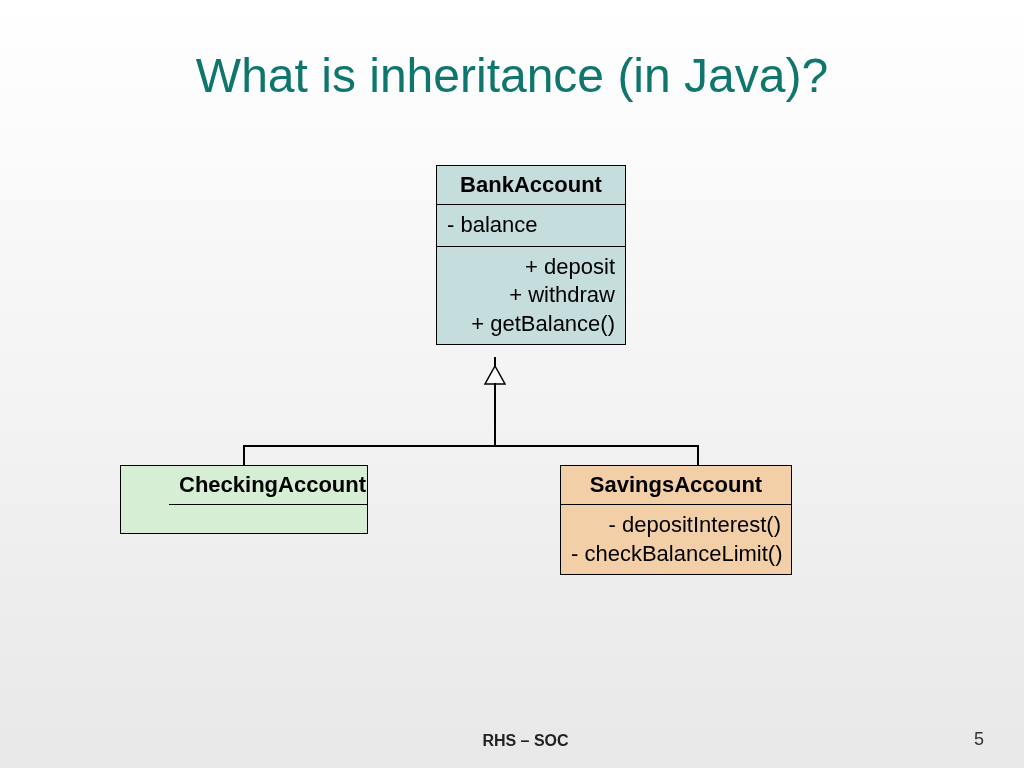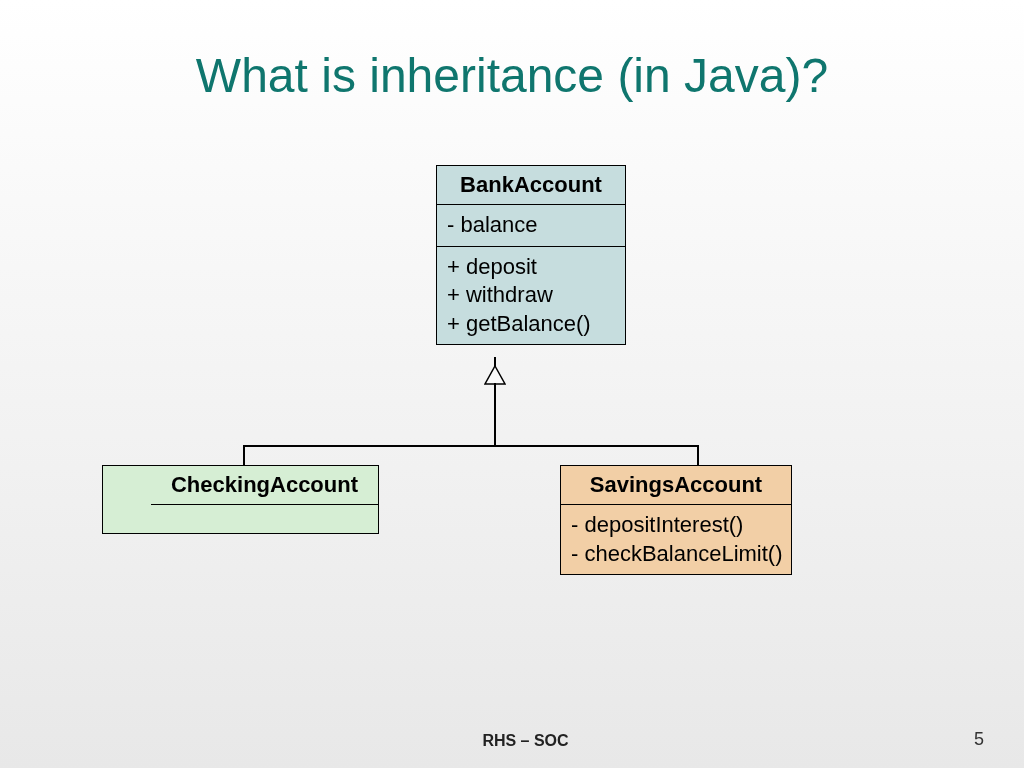--- a/index.html
+++ b/index.html
@@ -26,37 +26,38 @@
     position: absolute;
     border: 1.5px solid #000;
     font-size: 22px;
   }
   .uml-section {
     padding: 6px 10px;
     border-bottom: 1.5px solid #000;
   }
   .uml-section:last-child {
     border-bottom: none;
+    text-align: right;
   }
   .uml-name {
     font-weight: bold;
     text-align: center;
   }
   .uml-line {
     line-height: 1.3;
     white-space: pre;
   }
   
   .box-blue  { background: #c6ddde; }
   .box-green { background: #d6eed4; }
   .box-orange{ background: #f2cfa6; }
 
   
   #box-bank     { left: 416px; top: 165px; width: 190px; margin-left: 20px; }
-  #box-checking { left: 102px; top: 465px; width: 277px; padding-left: 48px; }
+  #box-checking { left: 120px; top: 465px; width: 248px; padding-left: 48px; }
   #box-savings  { left: 560px; top: 465px; width: 232px; }
 
   
   .line { position: absolute; background: #000; }
   #v1 { left: 494px; top: 383px; width: 1.5px; height: 62px; } 
   #h1 { left: 243px; top: 445px; width: 454px; height: 1.5px; } 
   #v2l{ left: 243px; top: 445px; width: 1.5px; height: 20px; } 
   #v2r{ left: 697px; top: 445px; width: 1.5px; height: 20px; } 
   #v0 { left: 494px; top: 357px; width: 1.5px; height: 10px; } 
 

